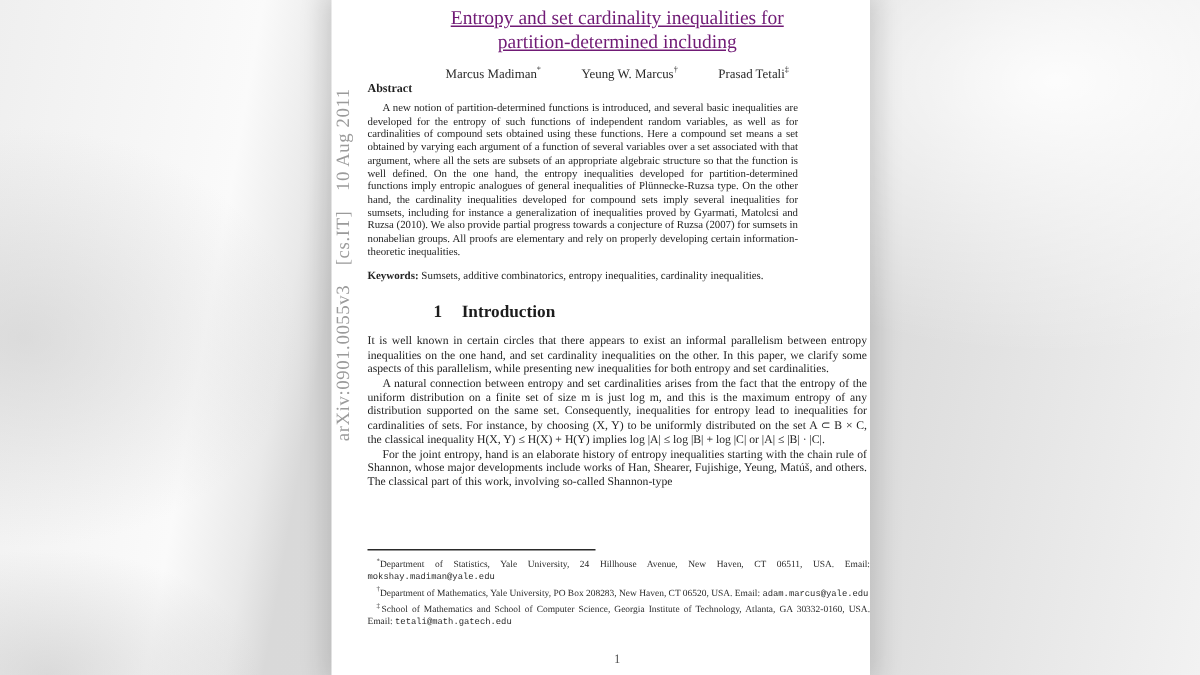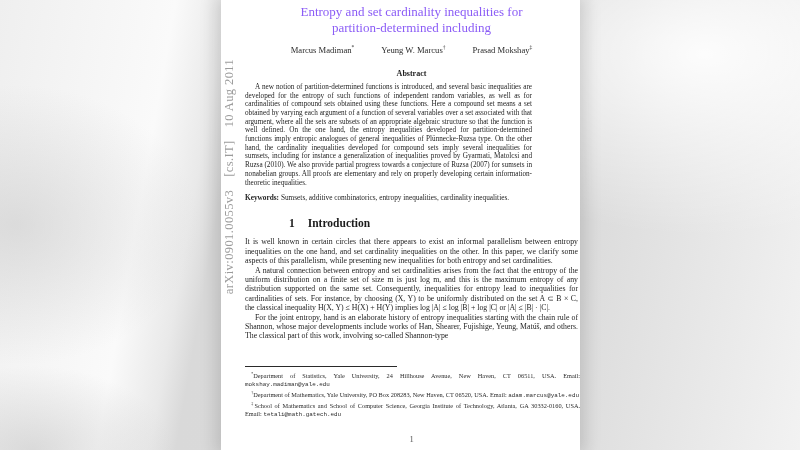--- a/index.html
+++ b/index.html
@@ -22,24 +22,24 @@
     box-shadow:0 0 16px 5px rgba(0,0,0,0.14);
     color:#1f1f1f;
   }
   .arxiv-stamp{
     position:absolute;left:-112px;top:169px;width:240px;height:15px;
     transform:rotate(-90deg);
     display:flex;justify-content:center;gap:13px;
     font-size:12.5px;letter-spacing:.4px;color:#9b9b9b;white-space:nowrap;
   }
   .content{position:absolute;left:24px;top:0;width:333px;}
-  .title{margin-top:4px;text-align:center;font-size:13px;line-height:15.5px;color:#8b5cf6;}
+  .title{margin-top:4px;text-align:center;font-size:13px;line-height:15.5px;color:#701a75;text-decoration:underline;}
   .authors{margin-top:9px;display:flex;justify-content:center;gap:27px;font-size:8.6px;color:#2a2a2a;}
   .authors sup{font-size:5.5px;}
-  .abstract-head{margin-top:14px;text-align:center;font-weight:bold;font-size:8px;}
+  .abstract-head{text-align:left;font-weight:bold;font-size:8px;}
   .abstract{
     margin-top:5px;width:287px;
     font-size:7.2px;line-height:8.7px;text-align:justify;text-indent:10px;color:#242424;
   }
   .keywords{
     margin-top:6px;width:303px;
     font-size:7.3px;line-height:8.8px;text-align:justify;color:#242424;
   }
   .keywords b{font-weight:bold;}
   .section-head{margin-top:14px;font-weight:bold;font-size:11.5px;color:#1c1c1c;margin-left:44px;}
@@ -74,21 +74,21 @@
   <div class="content">
 
     <div class="title">
       <div>Entropy and set cardinality inequalities for</div>
       <div>partition-determined including</div>
     </div>
 
     <div class="authors">
       <span><span>Marcus Madiman</span><sup>*</sup></span>
       <span><span>Yeung W. Marcus</span><sup>†</sup></span>
-      <span><span>Prasad Mokshay</span><sup>‡</sup></span>
+      <span><span>Prasad Tetali</span><sup>‡</sup></span>
     </div>
 
     <div class="abstract-head">Abstract</div>
 
     <p class="abstract">A new notion of partition-determined functions is introduced, and several basic inequalities are developed for the entropy of such functions of independent random variables, as well as for cardinalities of compound sets obtained using these functions. Here a compound set means a set obtained by varying each argument of a function of several variables over a set associated with that argument, where all the sets are subsets of an appropriate algebraic structure so that the function is well defined. On the one hand, the entropy inequalities developed for partition-determined functions imply entropic analogues of general inequalities of Plünnecke-Ruzsa type. On the other hand, the cardinality inequalities developed for compound sets imply several inequalities for sumsets, including for instance a generalization of inequalities proved by Gyarmati, Matolcsi and Ruzsa (2010). We also provide partial progress towards a conjecture of Ruzsa (2007) for sumsets in nonabelian groups. All proofs are elementary and rely on properly developing certain information-theoretic inequalities.</p>
 
     <div class="keywords">
       <b>Keywords:</b>
       <span>Sumsets, additive combinatorics, entropy inequalities, cardinality inequalities.</span>
     </div>

